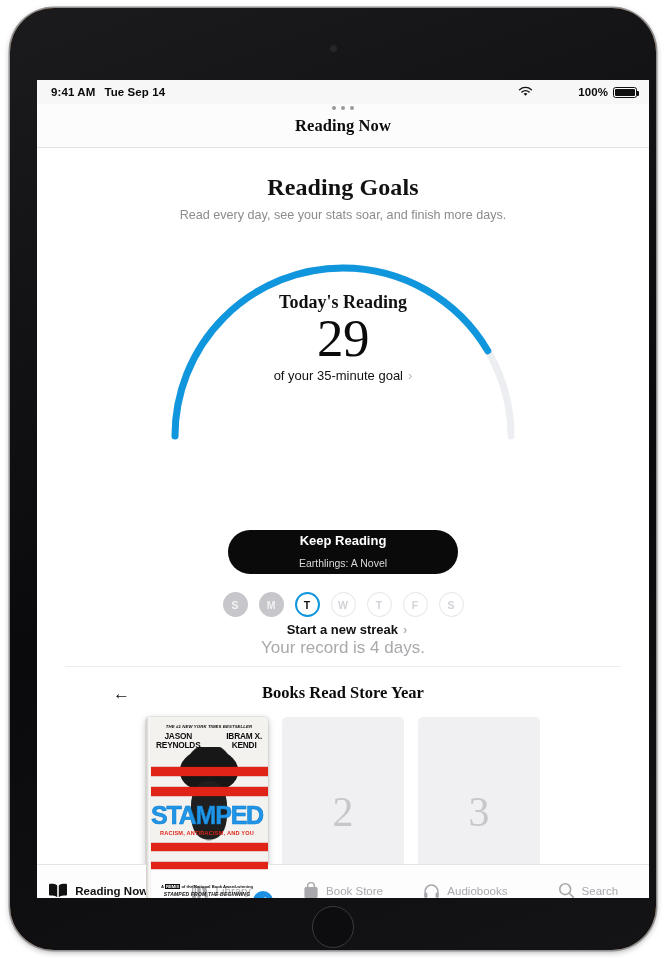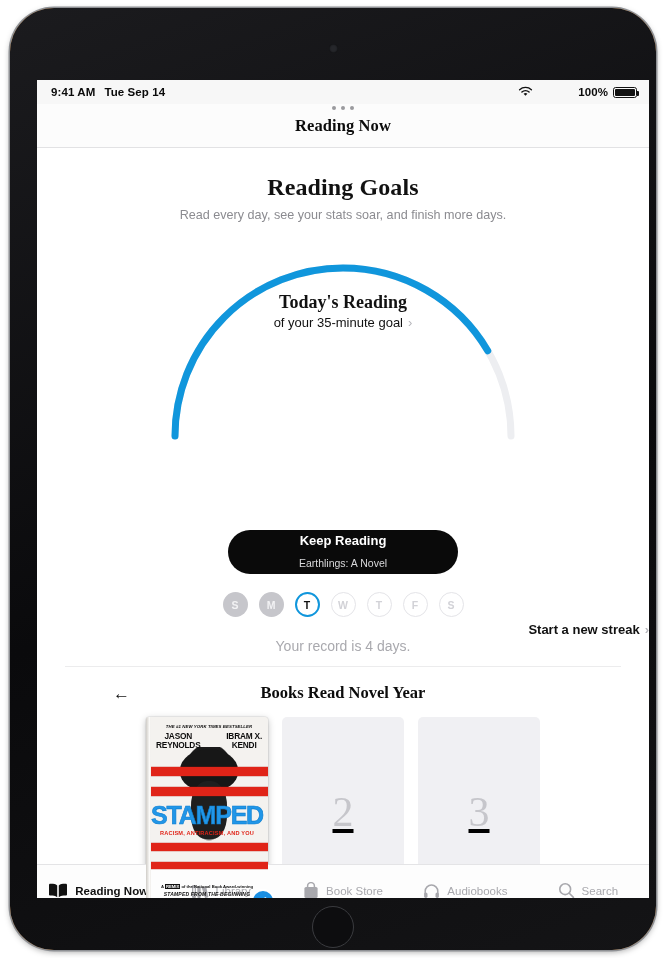--- a/index.html
+++ b/index.html
@@ -166,23 +166,23 @@
   .day.filled { background: #c6c6cb; color: #f2f2f4; }
   .day.today  { background: #fff; color: #111; border: 2px solid #1096dc; }
   .day.empty  { background: #fff; color: #d2d2d7; border: 1.2px solid #e4e4e8; }
 
   .streak {
     position: absolute; left: 0; right: 0; top: 448px;
     text-align: center;
   }
   .streak-main {
     font-size: 13px; color: #111; font-weight: bold;
-    display: flex; align-items: center; justify-content: flex-end; gap: 5px; padding-left: 8px;
-  }
-  .streak-sub { font-size: 14px; color: #a9a9ae; margin-top: 1px; }
+    display: flex; align-items: center; justify-content: center; gap: 5px; padding-left: 8px;
+  }
+  .streak-sub { font-size: 17px; color: #a9a9ae; margin-top: 1px; }
 
   
   .divider {
     position: absolute; left: 28px; right: 28px; top: 492px;
     height: 1px; background: #ececed;
   }
 
   
   .books-head {
     position: absolute; left: 0; right: 0; top: 506px;
@@ -193,21 +193,21 @@
     position: absolute; left: 76px; top: 50%; transform: translateY(-50%);
     font-size: 17px; color: #111; cursor: pointer; line-height: 1;
   }
   .books-title {
     font-family: "Liberation Serif", serif;
     font-size: 16.5px; font-weight: bold; color: #0c0c0c;
   }
 
   .shelf {
     position: absolute; left: 0; right: 0; top: 543px;
-    display: flex; justify-content: center; gap: 14px; text-decoration: underline;
+    display: flex; justify-content: center; gap: 14px;
   }
   .slot {
     width: 122px; height: 190px;
     background: #f0f0f3; border-radius: 5px;
     display: flex; align-items: center; justify-content: center;
   }
   .slot-num {
     font-family: "Liberation Serif", serif;
     font-size: 42px; color: #c6c6cb; font-weight: normal;
   }
@@ -363,20 +363,21 @@
       <div class="goals-title">Reading Goals</div>
       <div class="goals-sub">Read every day, see your stats soar, and finish more days.</div>
 
       <div class="gauge">
         <svg width="380" height="206" viewBox="0 0 380 206">
           <path d="M 22 200 A 168 168 0 0 1 358 200" fill="none" stroke="#edeef1" stroke-width="7" stroke-linecap="round"></path>
           <path id="gauge-progress" d="M 22 200 A 168 168 0 0 1 358 200" fill="none" stroke="#1096dc" stroke-width="7" stroke-linecap="round" stroke-dasharray="527.8619384765625" stroke-dashoffset="89.73652954101564"></path>
         </svg>
         <div class="gauge-center">
           <div class="todays-label">Today's Reading</div>
+          <div class="big-number">29</div>
           <div class="goal-line">
             <span>of your 35-minute goal</span>
             <span class="chev">›</span>
           </div>
         </div>
       </div>
 
       <div class="keep-btn">
         <span class="keep-main">Keep Reading</span>
         <span class="keep-sub">Earthlings: A Novel</span>
@@ -411,21 +412,21 @@
           <span>Start a new streak</span>
           <span class="chev">›</span>
         </div>
         <div class="streak-sub">Your record is 4 days.</div>
       </div>
 
       <div class="divider"></div>
 
       <div class="books-head">
         <div class="back-arrow">←</div>
-        <div class="books-title">Books Read Novel Year</div>
+        <div class="books-title">Books Read Store Year</div>
       </div>
 
       <div class="shelf">
 
         <div class="cover-wrap">
           <div class="cover">
             <div class="spine"></div>
             <div class="cv-top-banner">THE #1 NEW YORK TIMES BESTSELLER</div>
             <div class="cv-authors">
               <div class="cv-author">

